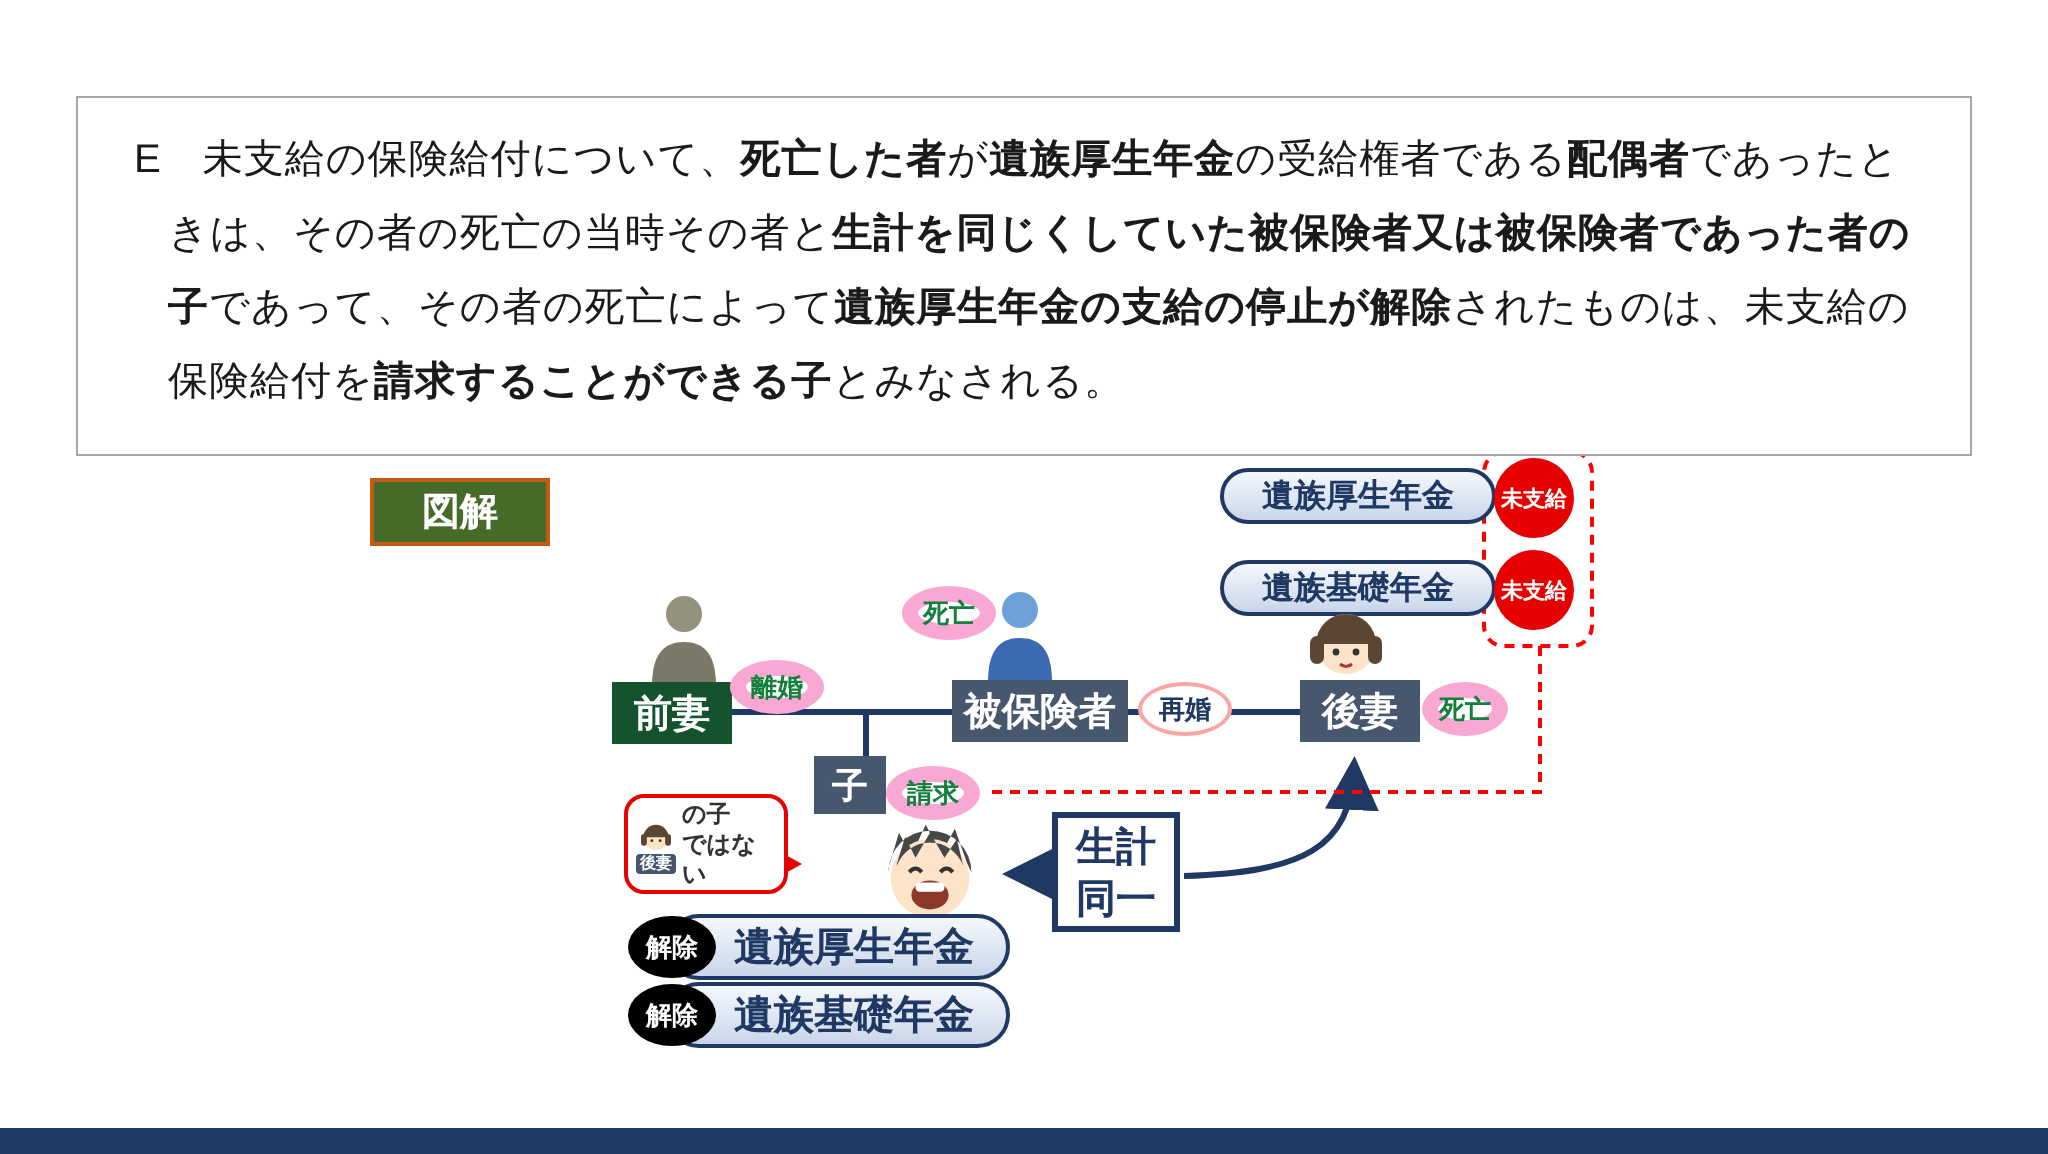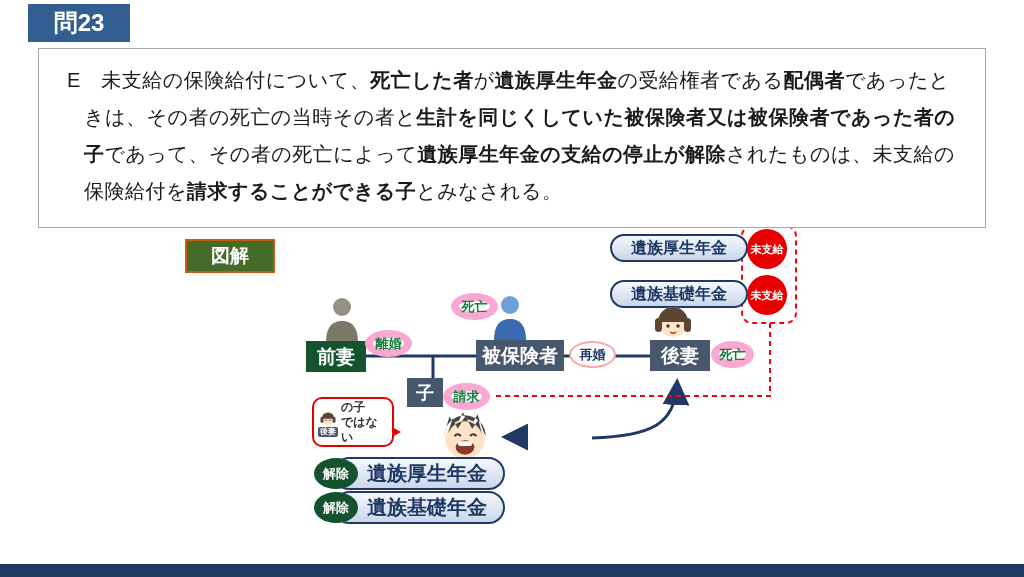--- a/index.html
+++ b/index.html
@@ -75,37 +75,36 @@
   #seikei { left:526px; top:406px; width:64px; height:60px; background:#fff;
     border:3px solid #1f3864; color:#1f3864; font-size:20px; font-weight:bold;
     text-align:center; line-height:26px; padding-top:2px; z-index:2; }
 
   
   .pill-bottom { width:172px; height:33px; border:2px solid #1f3864; border-radius:17px;
     background:linear-gradient(180deg,#f5f8fc 0%,#c9d6ea 100%); color:#1f3864;
     font-weight:bold; font-size:20px; padding-left:16px; z-index:2; }
   #pill-b1 { left:333px; top:457px; }
   #pill-b2 { left:333px; top:491px; }
-  .kaijo { width:44px; height:31px; border-radius:50%; background:#14532d; color:#fff;
+  .kaijo { width:44px; height:31px; border-radius:50%; background:#000000; color:#fff;
     font-size:13px; font-weight:bold; z-index:3; }
   #kaijo1 { left:314px; top:458px; }
   #kaijo2 { left:314px; top:492px; }
 
   
   #footer-bar { left:0; top:564px; width:1024px; height:13px; background:#1f3864; z-index:2; }
 
   
   #overlay { left:0; top:0; width:1024px; height:577px; z-index:1; pointer-events:none; }
 </style>
 </head>
 <body>
 
 <div class="stage">
 
-  <div class="abs flexc" id="q-badge">問23</div>
 
   <div class="abs" id="q-box">
     <div id="q-text"><span>E　未支給の保険給付について、</span><span class="seg-bold">死亡した者</span><span>が</span><span class="seg-bold">遺族厚生年金</span><span>の受給権者である</span><span class="seg-bold">配偶者</span><span>であったときは、その者の死亡の当時その者と</span><span class="seg-bold">生計を同じくしていた被保険者又は被保険者であった者の子</span><span>であって、その者の死亡によって</span><span class="seg-bold">遺族厚生年金の支給の停止が解除</span><span>されたものは、未支給の保険給付を</span><span class="seg-bold">請求することができる子</span><span>とみなされる。</span></div>
   </div>
 
   <div class="abs" id="zukai">図解</div>
 
   <svg class="abs" id="overlay" viewBox="0 0 1024 577" xmlns="http://www.w3.org/2000/svg">
     <defs>
       <marker id="ah" markerWidth="9" markerHeight="9" refX="7" refY="4.5" orient="auto">
@@ -181,20 +180,24 @@
         <circle cx="29" cy="32" r="1.7" fill="#333"></circle>
       </svg>
       <span class="mini-tag">後妻</span>
     </div>
     <div class="col-text">
       <div>の子</div>
       <div>ではない</div>
     </div>
   </div>
 
+  <div class="abs" id="seikei">
+    <div>生計</div>
+    <div>同一</div>
+  </div>
 
   <div class="abs flexc pill-bottom" id="pill-b1">遺族厚生年金</div>
   <div class="abs flexc kaijo" id="kaijo1">解除</div>
   <div class="abs flexc pill-bottom" id="pill-b2">遺族基礎年金</div>
   <div class="abs flexc kaijo" id="kaijo2">解除</div>
 
   <div class="abs" id="footer-bar"></div>
 
 </div>
 

